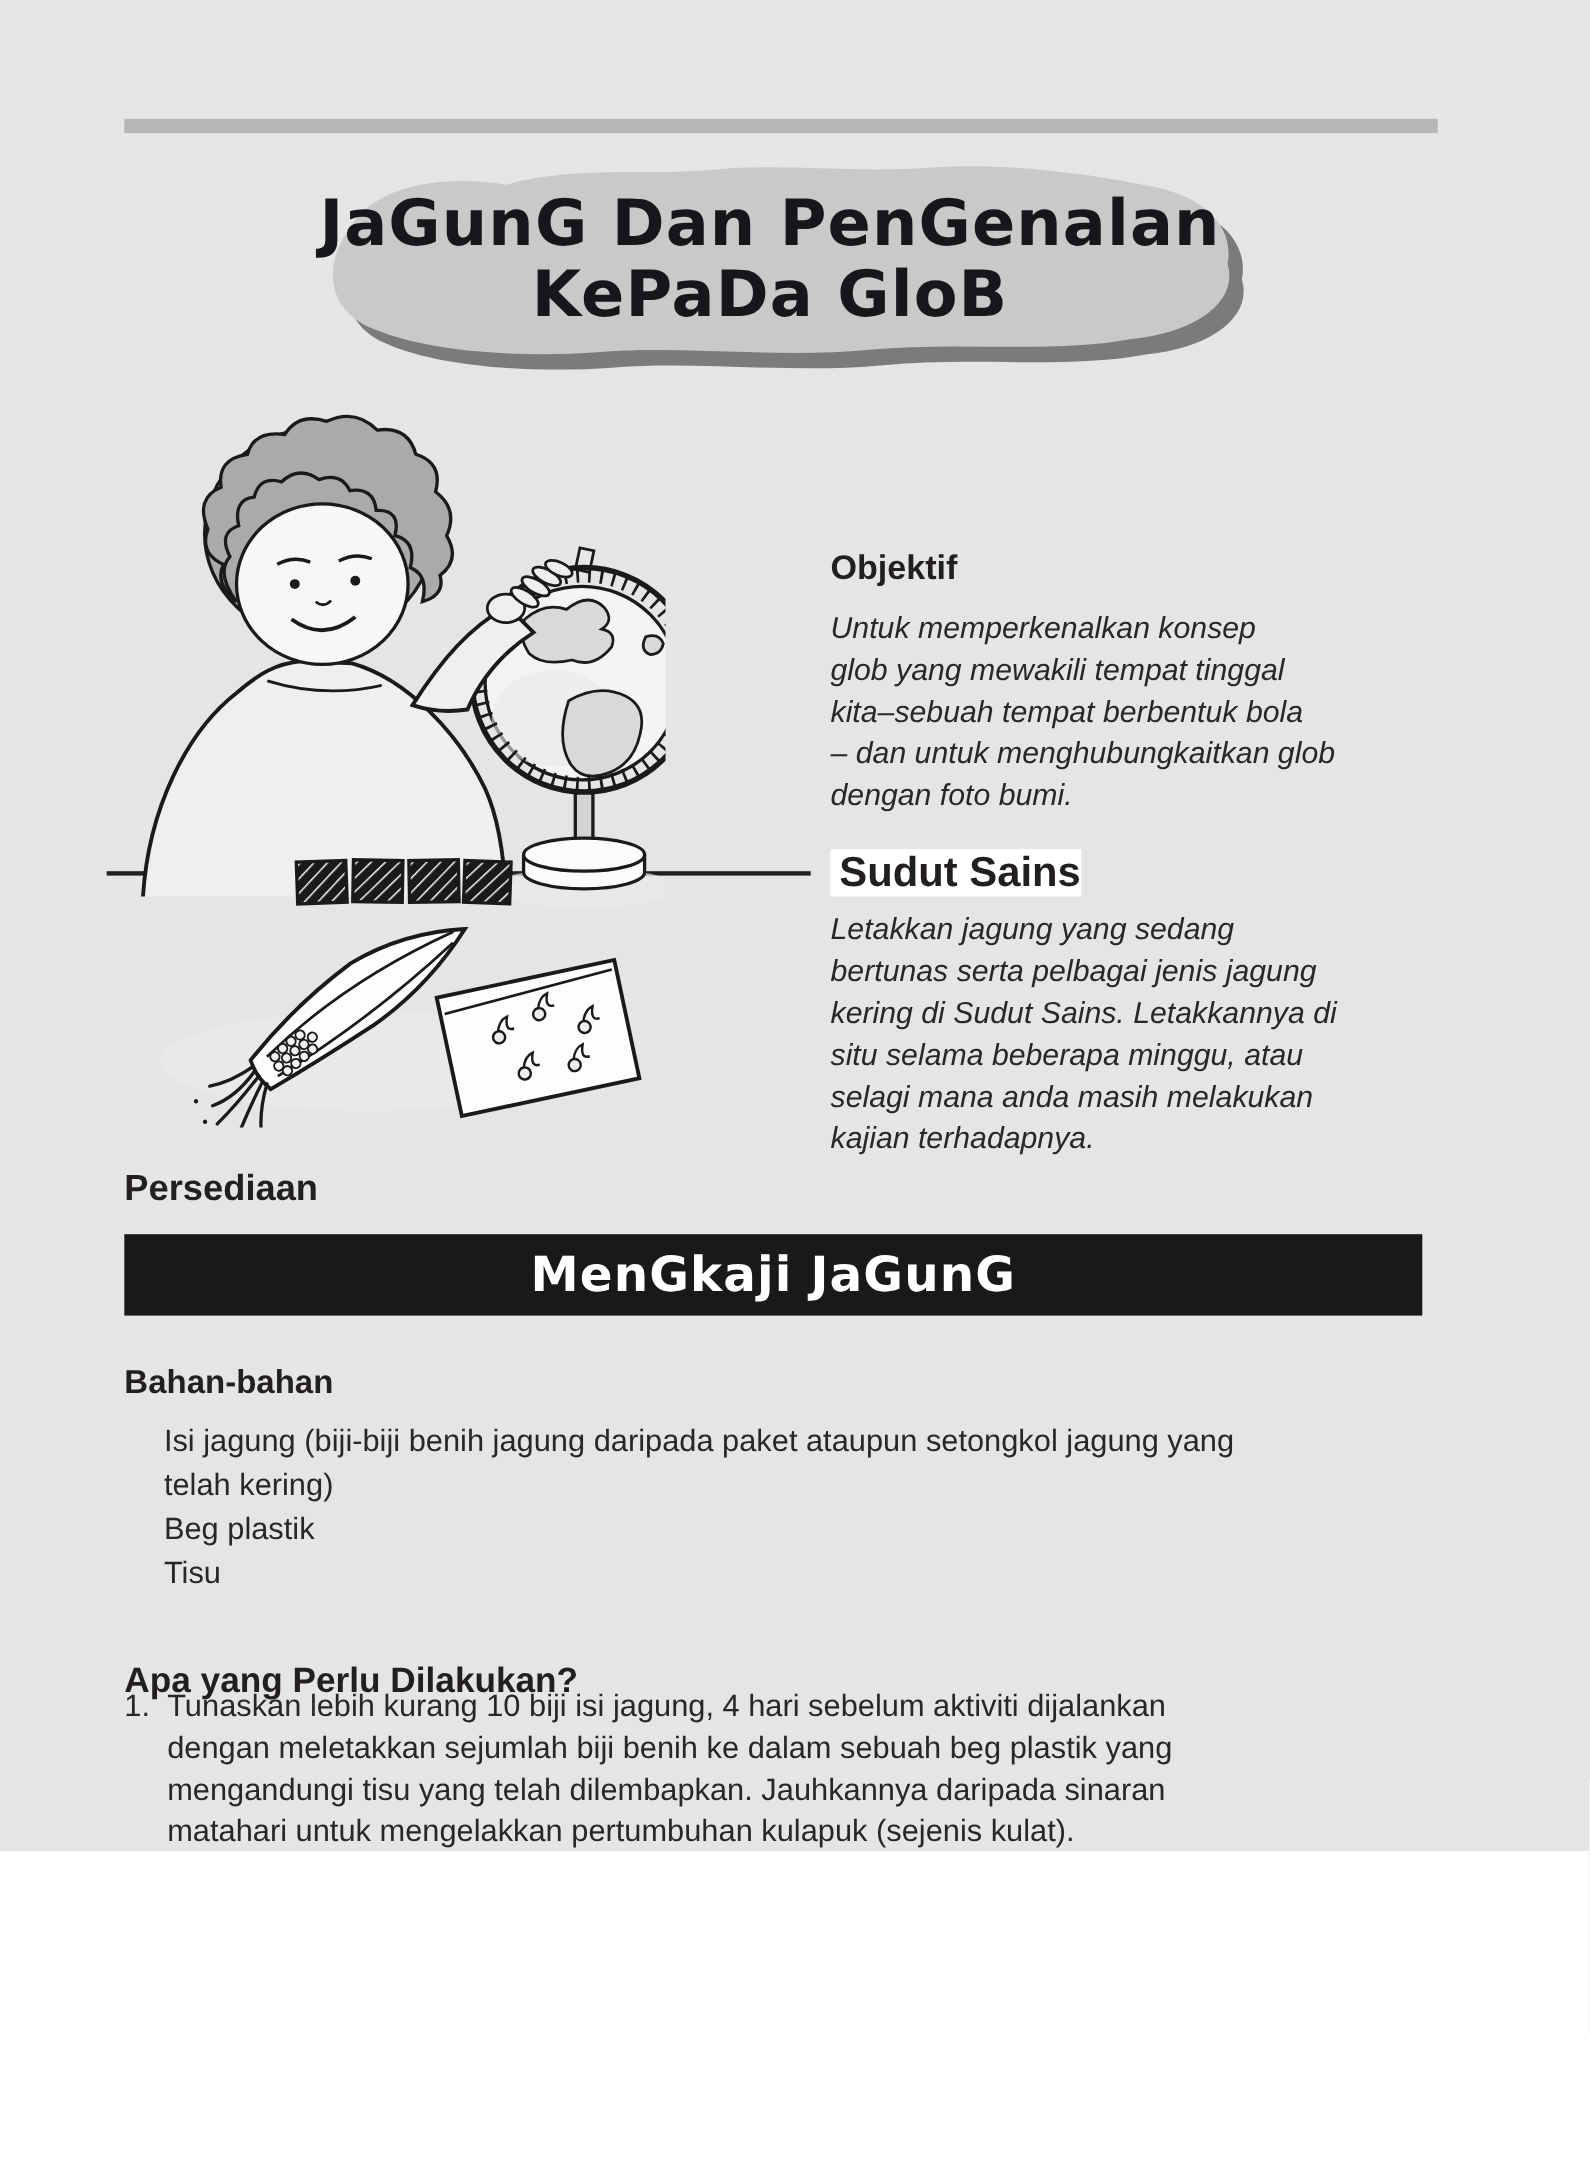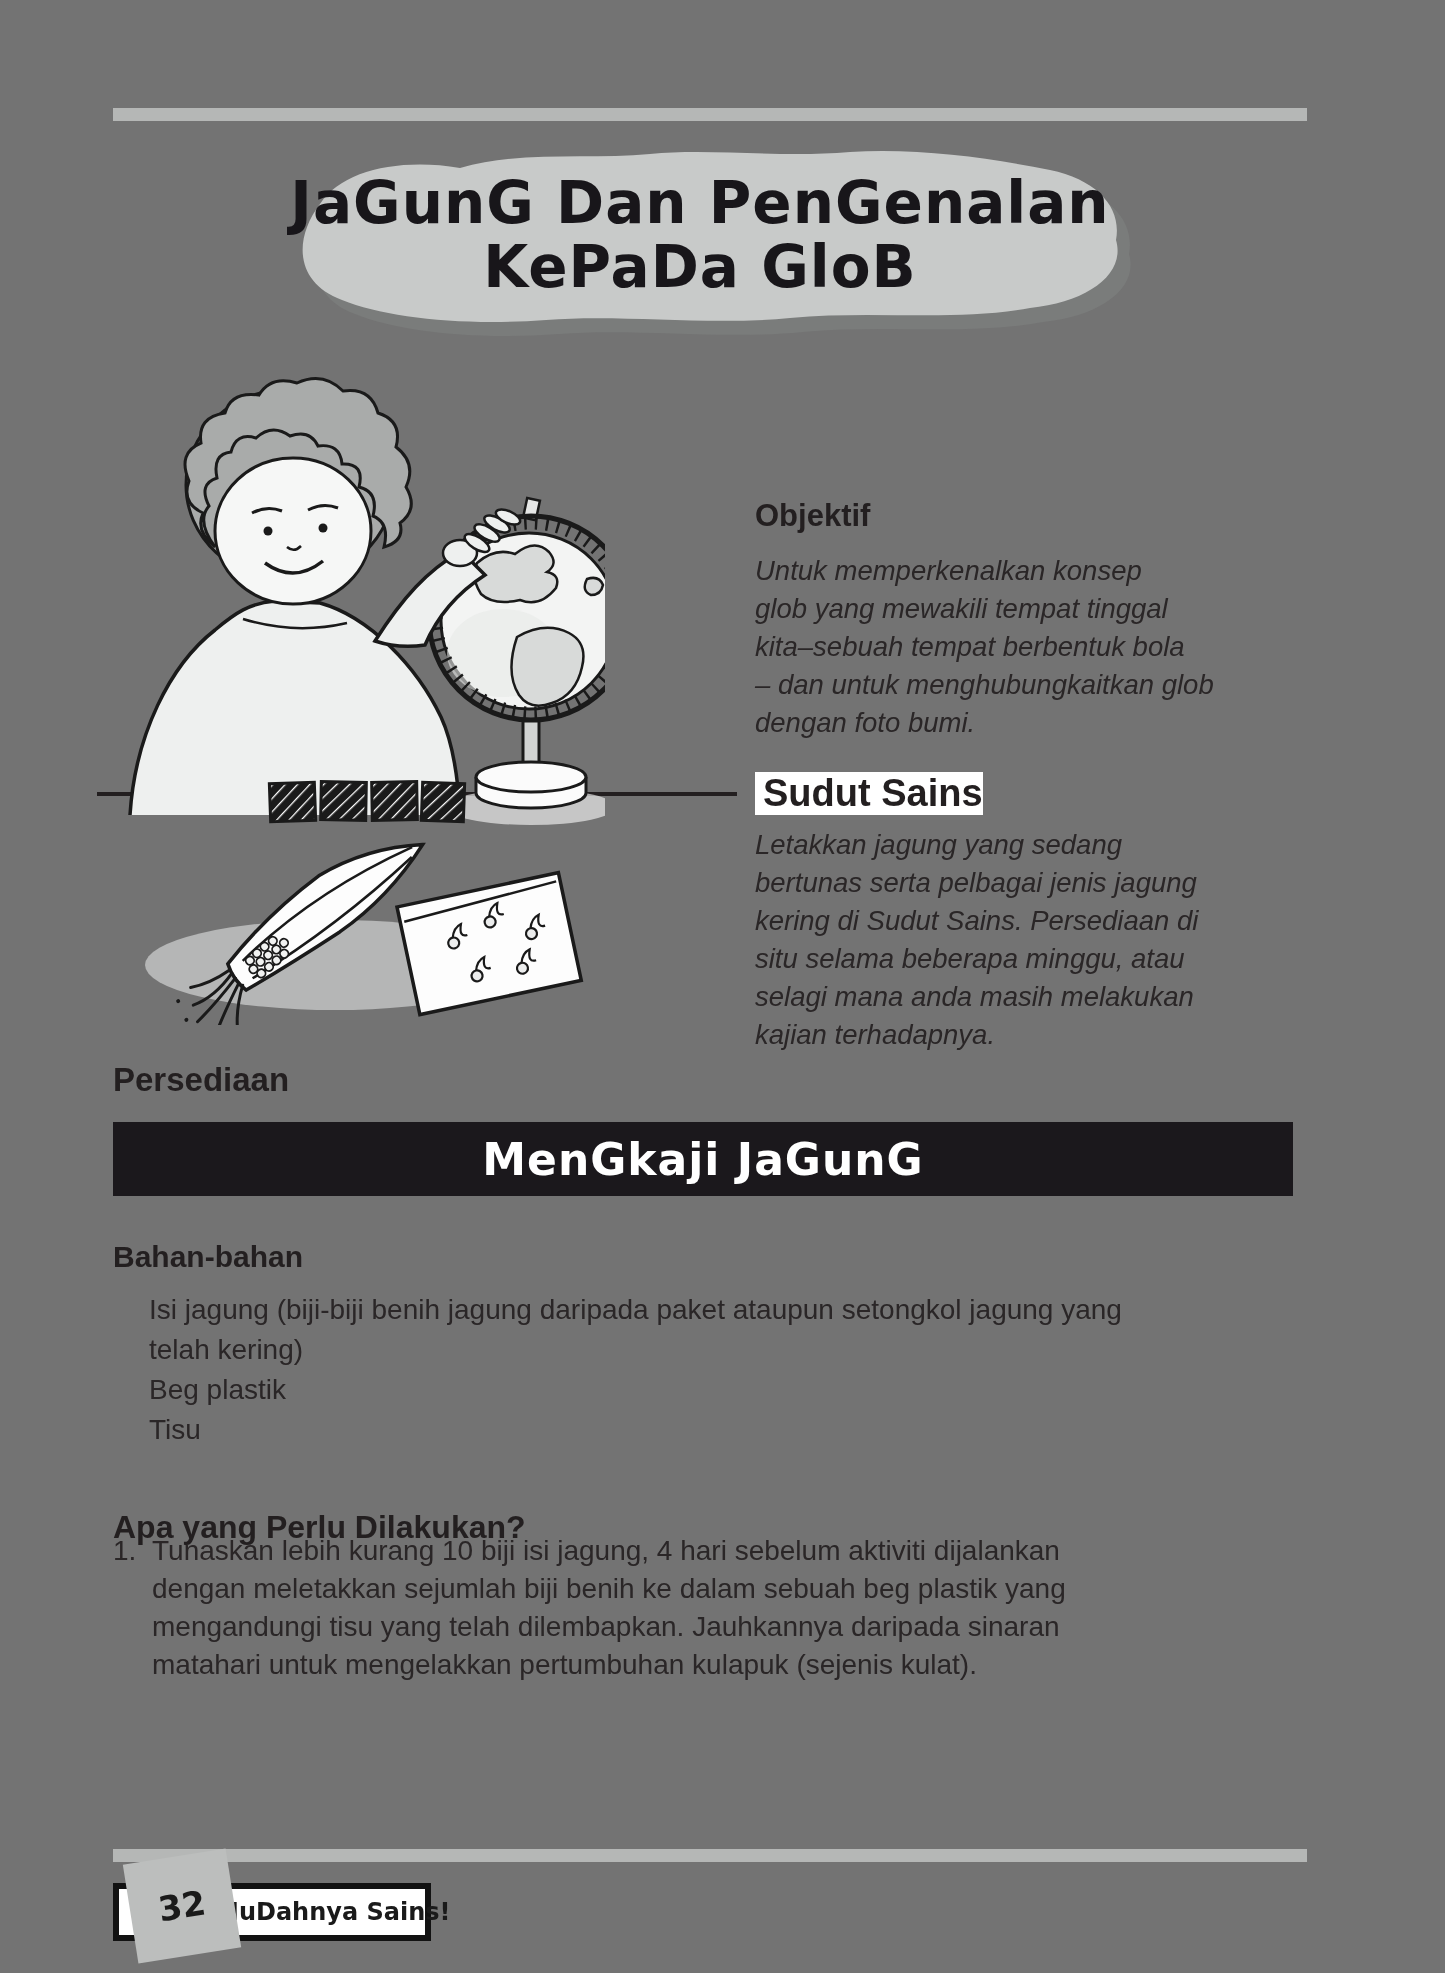--- a/index.html
+++ b/index.html
@@ -1,16 +1,16 @@
 <!DOCTYPE html>
 <html><head>
 <meta charset="utf-8">
 <style>
   html,body{margin:0;padding:0;background:#ffffff;}
-  .page{position:relative;width:1445px;height:1973px;background:#737373;overflow:hidden;
+  .page{position:relative;width:1445px;height:1683px;background:#e5e5e5;overflow:hidden;
         font-family:"Liberation Sans",sans-serif;color:#231f20;}
   .abs{position:absolute;}
   .gray-bar{position:absolute;left:113px;width:1194px;height:13px;background:#b5b7b6;}
   .comic{font-family:"DejaVu Sans",sans-serif;font-weight:800;}
   .h{font-family:"Liberation Sans",sans-serif;font-weight:bold;color:#231f20;}
   .body-txt{font-size:27.5px;line-height:38px;color:#2a2627;}
   .ital{font-style:italic;}
   .title-wrap{position:absolute;left:250px;top:142px;width:900px;height:195px;}
   .title-wrap svg{position:absolute;left:0;top:0;}
   .title-line{position:absolute;width:100%;text-align:center;font-size:58px;
@@ -166,21 +166,21 @@
     <div>glob yang mewakili tempat tinggal</div>
     <div>kita–sebuah tempat berbentuk bola</div>
     <div>– dan untuk menghubungkaitkan glob</div>
     <div>dengan foto bumi.</div>
   </div>
 
   <div class="abs h" style="left:755px;top:772px;font-size:38px;background:#fff;padding-left:8px;z-index:3;">Sudut Sains</div>
   <div class="abs body-txt ital" style="left:755px;top:826px;width:470px;">
     <div>Letakkan jagung yang sedang</div>
     <div>bertunas serta pelbagai jenis jagung</div>
-    <div>kering di Sudut Sains. Persediaan di</div>
+    <div>kering di Sudut Sains. Letakkannya di</div>
     <div>situ selama beberapa minggu, atau</div>
     <div>selagi mana anda masih melakukan</div>
     <div>kajian terhadapnya.</div>
   </div>
 
   <div class="abs h" style="left:113px;top:1033px;font-size:33px;margin-top:28px;">Persediaan</div>
 
   <div class="banner comic">MenGkaji JaGunG</div>
 
   <div class="abs h" style="left:113px;top:1240px;font-size:30px;">Bahan-bahan</div>

